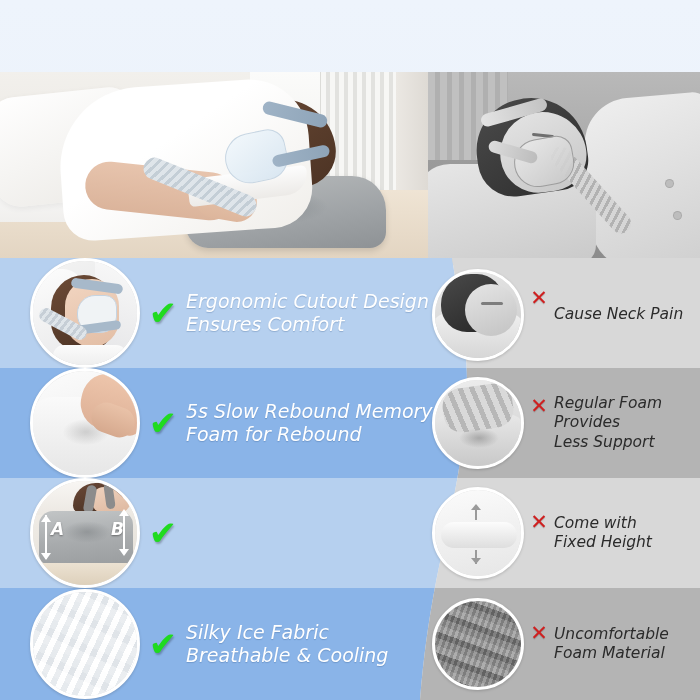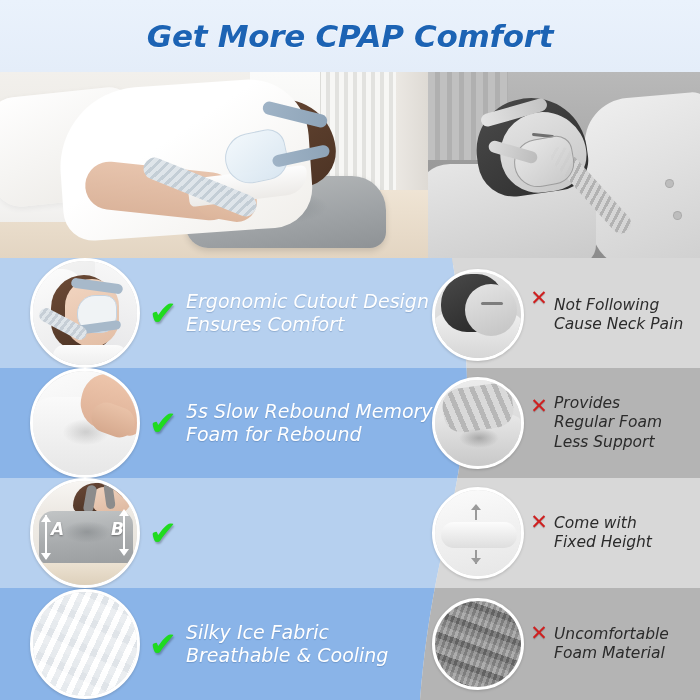--- a/index.html
+++ b/index.html
@@ -166,23 +166,20 @@
 
   
   .t-sky{position:absolute;inset:0;background:linear-gradient(160deg,#f3f3f3,#dfe0e1);}
   .t-el{position:absolute;}
 </style>
 </head>
 <body>
 
 <div id="page">
 
-  <div class="header">
-    <div class="title">Get More CPAP Comfort</div>
-  </div>
 
   <div class="hero">
 
     <div class="hero-left">
       <div class="hl-wall"></div>
       <div class="hl-window"></div>
       <div class="hl-blind"></div>
       <div class="hl-headboard"></div>
       <div class="hl-bed"></div>
       <div class="hl-sheet"></div>
@@ -311,36 +308,35 @@
     <div class="row row-con" style="top:6px;height:102px;">
       <div class="thumb grey" style="width:86px;height:86px;margin-left:4px;">
         <div class="t-sky" style="background:linear-gradient(160deg,#e9e9e9,#c9c9c9);"></div>
         <div class="t-el" style="left:-6px;top:40px;width:98px;height:52px;background:linear-gradient(180deg,#f0f0f0,#d3d3d3);border-radius:22px;"></div>
         <div class="t-el" style="left:6px;top:2px;width:62px;height:58px;background:linear-gradient(150deg,#4a4a4a,#262626);border-radius:30px 26px 20px 26px;"></div>
         <div class="t-el" style="left:30px;top:12px;width:52px;height:52px;background:linear-gradient(160deg,#e5e5e5,#c3c3c3);border-radius:26px;"></div>
         <div class="t-el" style="left:46px;top:30px;width:22px;height:3px;background:#7d7d7d;border-radius:2px;"></div>
       </div>
       <div class="mark cross" style="width:30px;margin-bottom:34px;">✕</div>
       <div class="con-text">
-        <div>Not Following</div>
         <div>Cause Neck Pain</div>
       </div>
     </div>
 
     <div class="row row-con" style="top:114px;height:102px;">
       <div class="thumb grey" style="width:86px;height:86px;margin-left:4px;">
         <div class="t-sky" style="background:linear-gradient(160deg,#efefef,#cfcfcf);"></div>
         <div class="t-el" style="left:-4px;top:34px;width:96px;height:56px;background:linear-gradient(180deg,#e8e8e8,#c6c6c6);border-radius:20px;"></div>
         <div class="t-el" style="left:8px;top:6px;width:70px;height:44px;background:repeating-linear-gradient(75deg,#d9d9d9 0 6px,#b7b7b7 6px 11px);border-radius:18px;transform:rotate(-8deg);"></div>
         <div class="t-el" style="left:24px;top:48px;width:40px;height:20px;background:radial-gradient(ellipse at center,rgba(120,120,120,.5),rgba(180,180,180,0) 70%);border-radius:50%;"></div>
       </div>
       <div class="mark cross" style="width:30px;margin-bottom:34px;">✕</div>
       <div class="con-text">
+        <div>Regular Foam</div>
         <div>Provides</div>
-        <div>Regular Foam</div>
         <div>Less Support</div>
       </div>
     </div>
 
     <div class="row row-con" style="top:224px;height:102px;">
       <div class="thumb grey" style="width:86px;height:86px;margin-left:4px;">
         <div class="t-sky" style="background:linear-gradient(170deg,#fbfbfb,#e6e6e6);"></div>
         <div class="t-el" style="left:6px;top:32px;width:76px;height:26px;background:linear-gradient(180deg,#fcfcfc,#dedede);border-radius:16px;"></div>
         <div class="t-el" style="left:40px;top:16px;width:2px;height:14px;background:#9a9a9a;"></div>
         <div class="t-el" style="left:36px;top:14px;width:10px;height:6px;background:#9a9a9a;clip-path:polygon(50% 0,100% 100%,0 100%);"></div>

